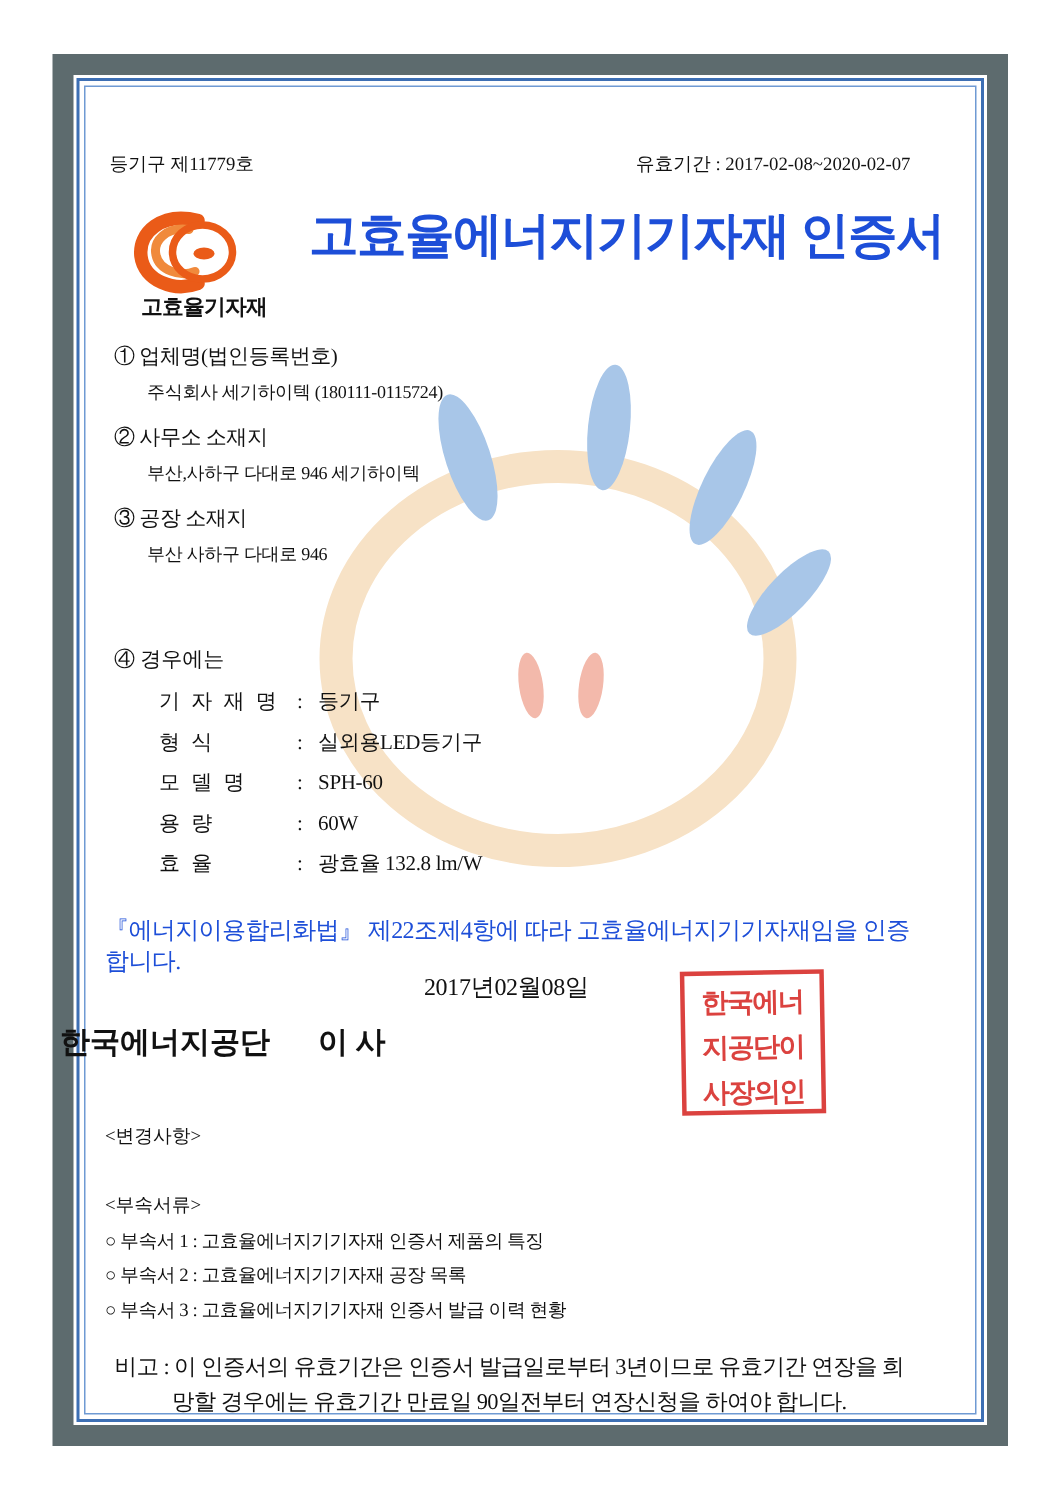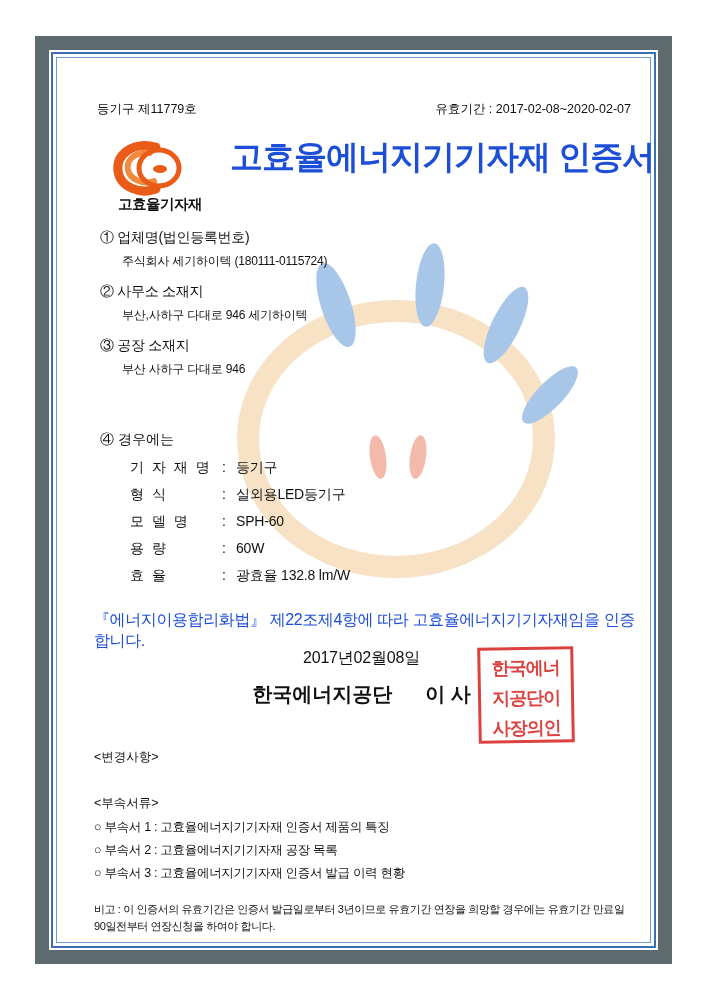--- a/index.html
+++ b/index.html
@@ -45,25 +45,26 @@
     left: 56px;
     top: 57px;
     width: 595px;
     height: 886px;
     border: 1px solid #6f9ad3;
     box-sizing: border-box;
     background: transparent;
   }
   .content {
     position: absolute;
-    left: 64px;
+    left: 40px;
     top: 57px;
     width: 595px;
     height: 886px;
     box-sizing: border-box;
+    font-family: Liberation Serif, serif;
   }
 
   
   .watermark {
     position: absolute;
     left: 120px;
     top: 150px;
     width: 420px;
     height: 420px;
     pointer-events: none;
@@ -180,21 +181,21 @@
     font-size: 16px;
     color: #111;
     letter-spacing: -0.2px;
   }
 
   .signer-line {
     position: absolute;
     top: 624px;
     left: 0;
     right: 0;
-    text-align: center;
+    text-align: left;
     font-size: 20px;
     font-weight: bold;
     color: #111;
     letter-spacing: 0px;
   }
   .signer-line .gap { display: inline-block; width: 22px; }
 
   .stamp {
     position: absolute;
     top: 590px;
@@ -230,23 +231,24 @@
     font-size: 12.5px;
     color: #111;
   }
   .attach-title { margin-bottom: 7px; }
   .attach-item {
     margin-bottom: 6px;
     letter-spacing: -0.3px;
   }
   .note {
     margin-top: 19px;
-    font-size: 11px;
+    font-size: 15px;
     line-height: 1.55;
     letter-spacing: -0.4px;
+    text-align: center;
   }
 </style>
 </head>
 <body>
 
 <div class="page">
 
   <div class="outer-frame"></div>
   <div class="inner-frame"></div>
   <div class="inner-frame2"></div>

